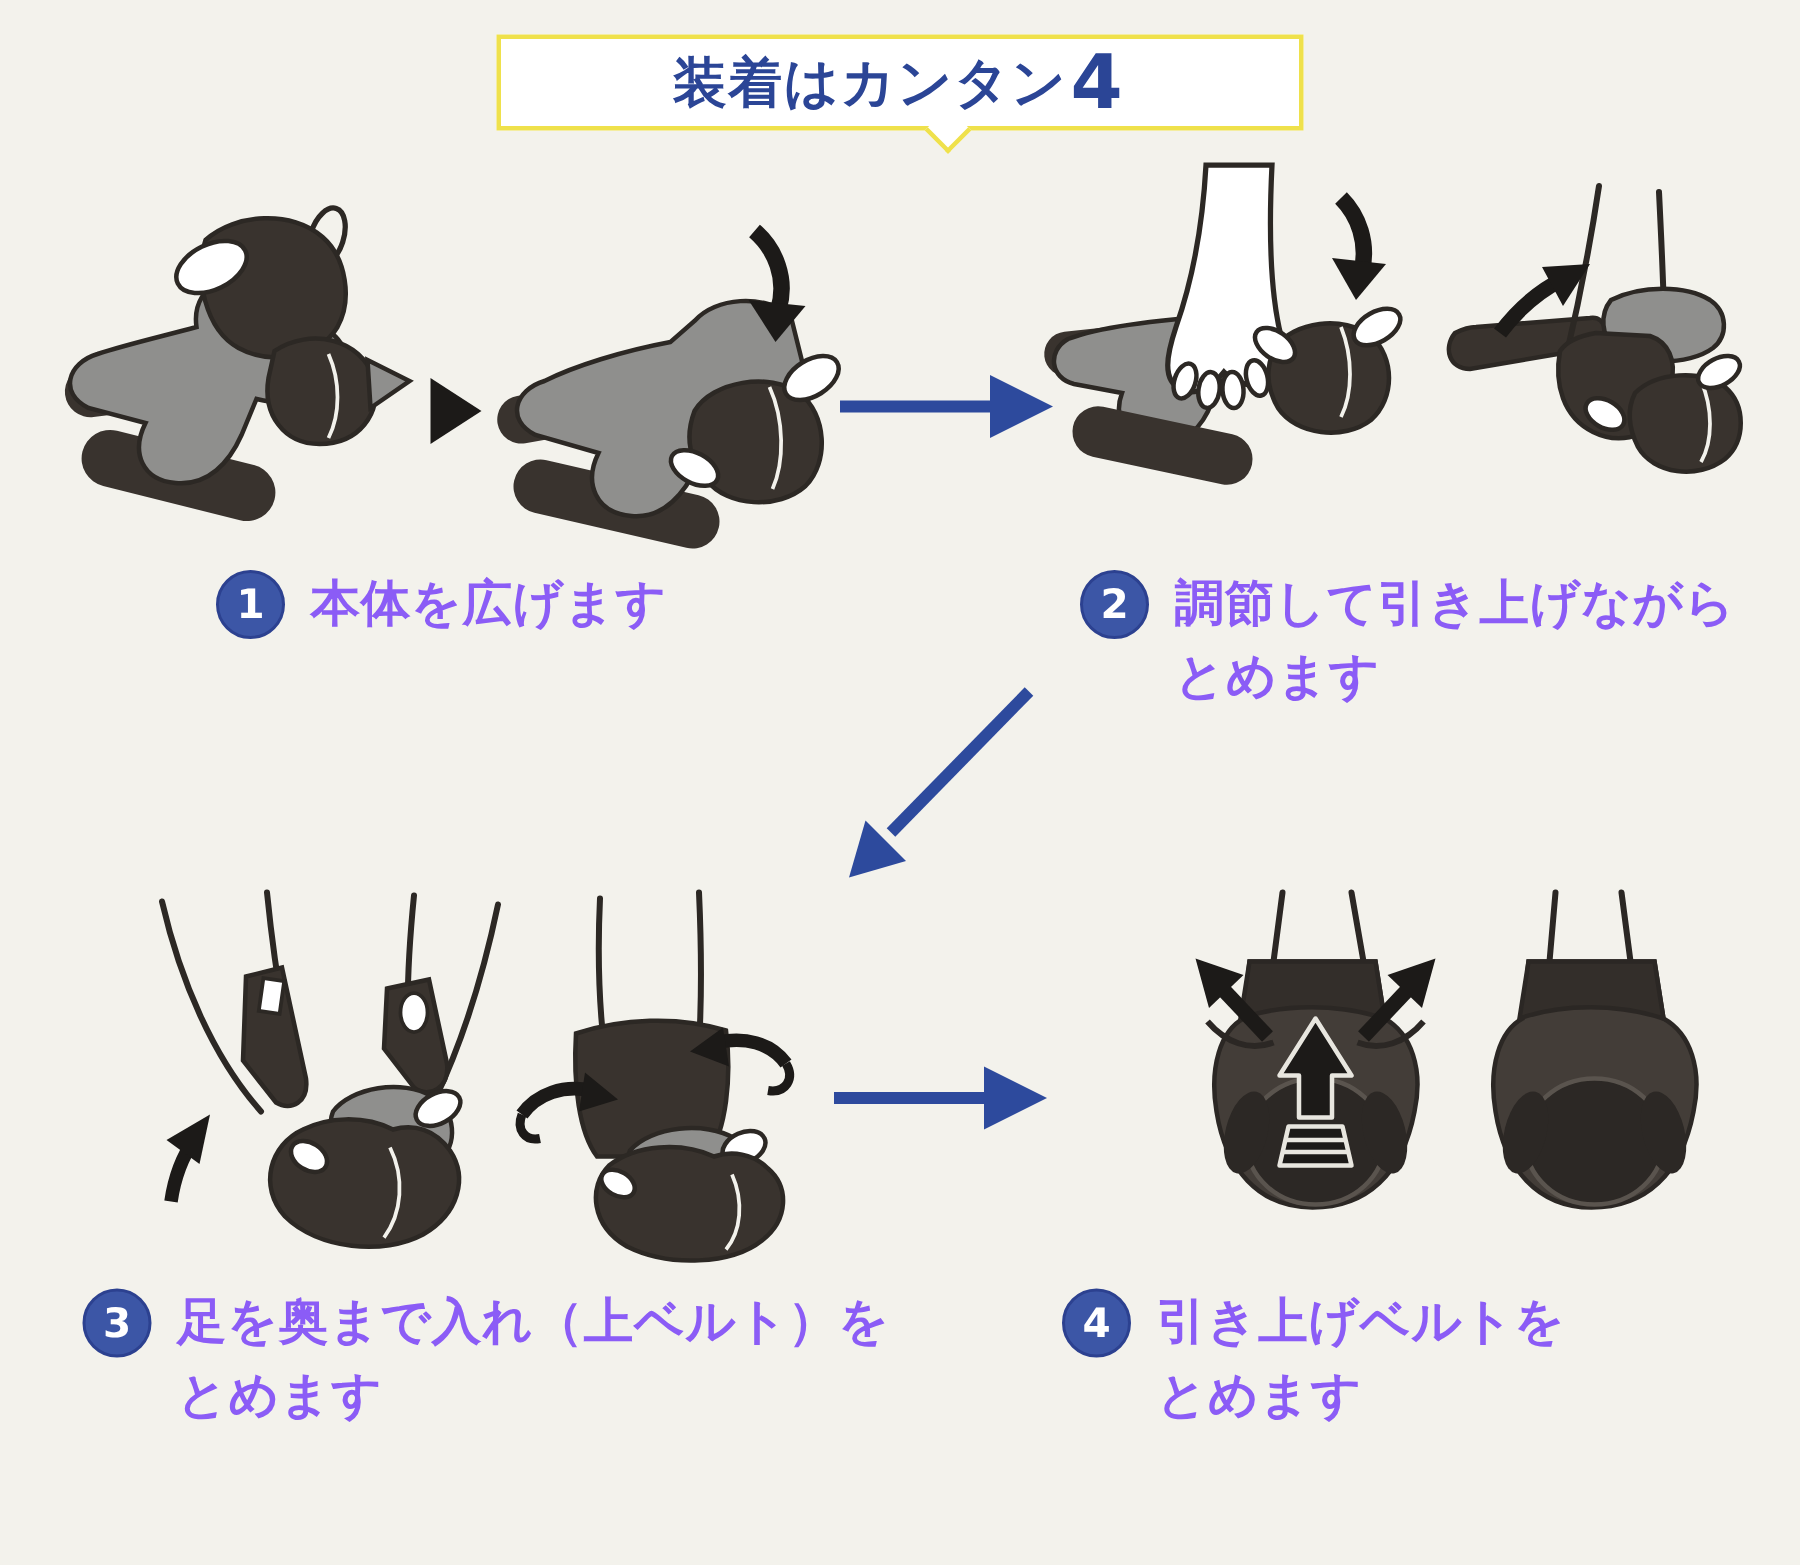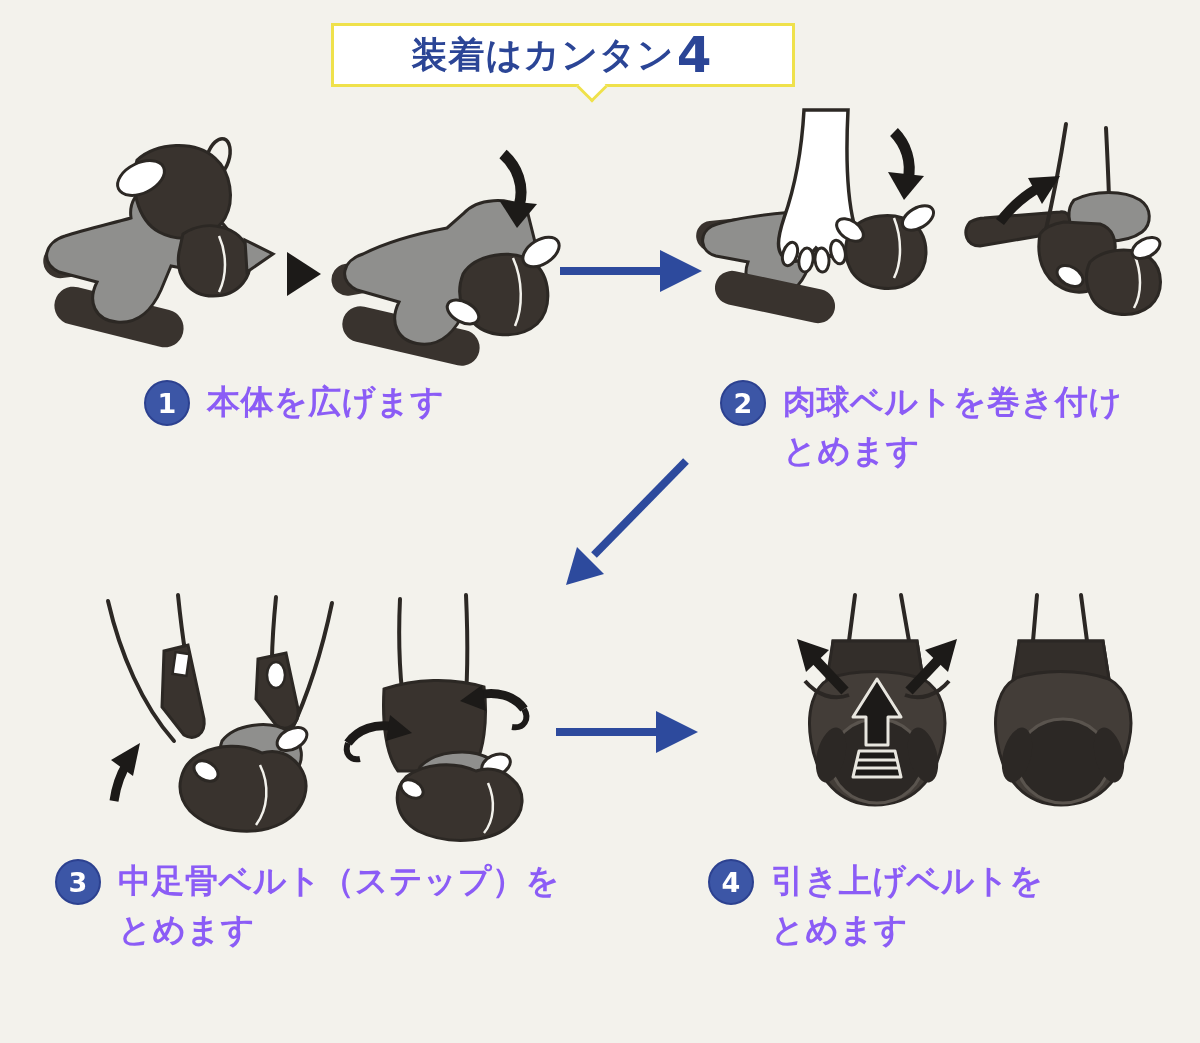--- a/index.html
+++ b/index.html
@@ -3,21 +3,21 @@
 <meta charset="utf-8">
 <style>
   html,body{margin:0;padding:0;background:#f3f2ec;}
   *{box-sizing:border-box;}
   .stage{
     position:relative;width:1200px;height:1043px;background:#f3f2ec;
     font-family:"DejaVu Sans","Liberation Sans",sans-serif;overflow:hidden;
   }
   
   .title-banner{
-    position:absolute;left:331px;top:23px;width:464px;height:64px;
+    position:absolute;left:331px;top:23px;width:538px;height:64px;
     background:#ffffff;border:3px solid #efe14b;
     display:flex;align-items:center;justify-content:center;
     color:#2b4596;font-weight:700;font-size:36px;letter-spacing:1px;
   }
   .title-banner .big-num{font-size:50px;line-height:1;margin:0 2px;}
   .title-tail{
     position:absolute;left:54%;bottom:-14px;width:22px;height:22px;
     background:#ffffff;border-right:3px solid #efe14b;border-bottom:3px solid #efe14b;
     transform:rotate(45deg);
   }
@@ -121,21 +121,21 @@
   <div class="caption" style="left:144px;top:377px;">
     <div class="badge">1</div>
     <div class="cap-lines">
       <span class="cap-line">本体を広げます</span>
     </div>
   </div>
 
   <div class="caption" style="left:720px;top:377px;">
     <div class="badge">2</div>
     <div class="cap-lines">
-      <span class="cap-line">肉球ベルトを巻き付け</span>
+      <span class="cap-line">調節して引き上げながら</span>
       <span class="cap-line">とめます</span>
     </div>
   </div>
 
   <div class="ill" style="left:558px;top:455px;">
     <svg width="135" height="140" viewBox="0 0 135 140">
       <line x1="128" y1="6" x2="36" y2="100" stroke="#2d4a9d" stroke-width="8"></line>
       <polygon points="8,130 19,92 46,119" fill="#2d4a9d"></polygon>
     </svg>
   </div>
@@ -215,21 +215,21 @@
   <div class="ill" style="left:552px;top:708px;">
     <svg width="150" height="48" viewBox="0 0 150 48">
       <rect x="4" y="20" width="100" height="8" fill="#2d4a9d"></rect>
       <polygon points="104,3 146,24 104,45" fill="#2d4a9d"></polygon>
     </svg>
   </div>
 
   <div class="caption" style="left:55px;top:856px;">
     <div class="badge">3</div>
     <div class="cap-lines">
-      <span class="cap-line">中足骨ベルト（ステップ）を</span>
+      <span class="cap-line">足を奥まで入れ（上ベルト）を</span>
       <span class="cap-line">とめます</span>
     </div>
   </div>
 
   <div class="caption" style="left:708px;top:856px;">
     <div class="badge">4</div>
     <div class="cap-lines">
       <span class="cap-line">引き上げベルトを</span>
       <span class="cap-line">とめます</span>
     </div>

